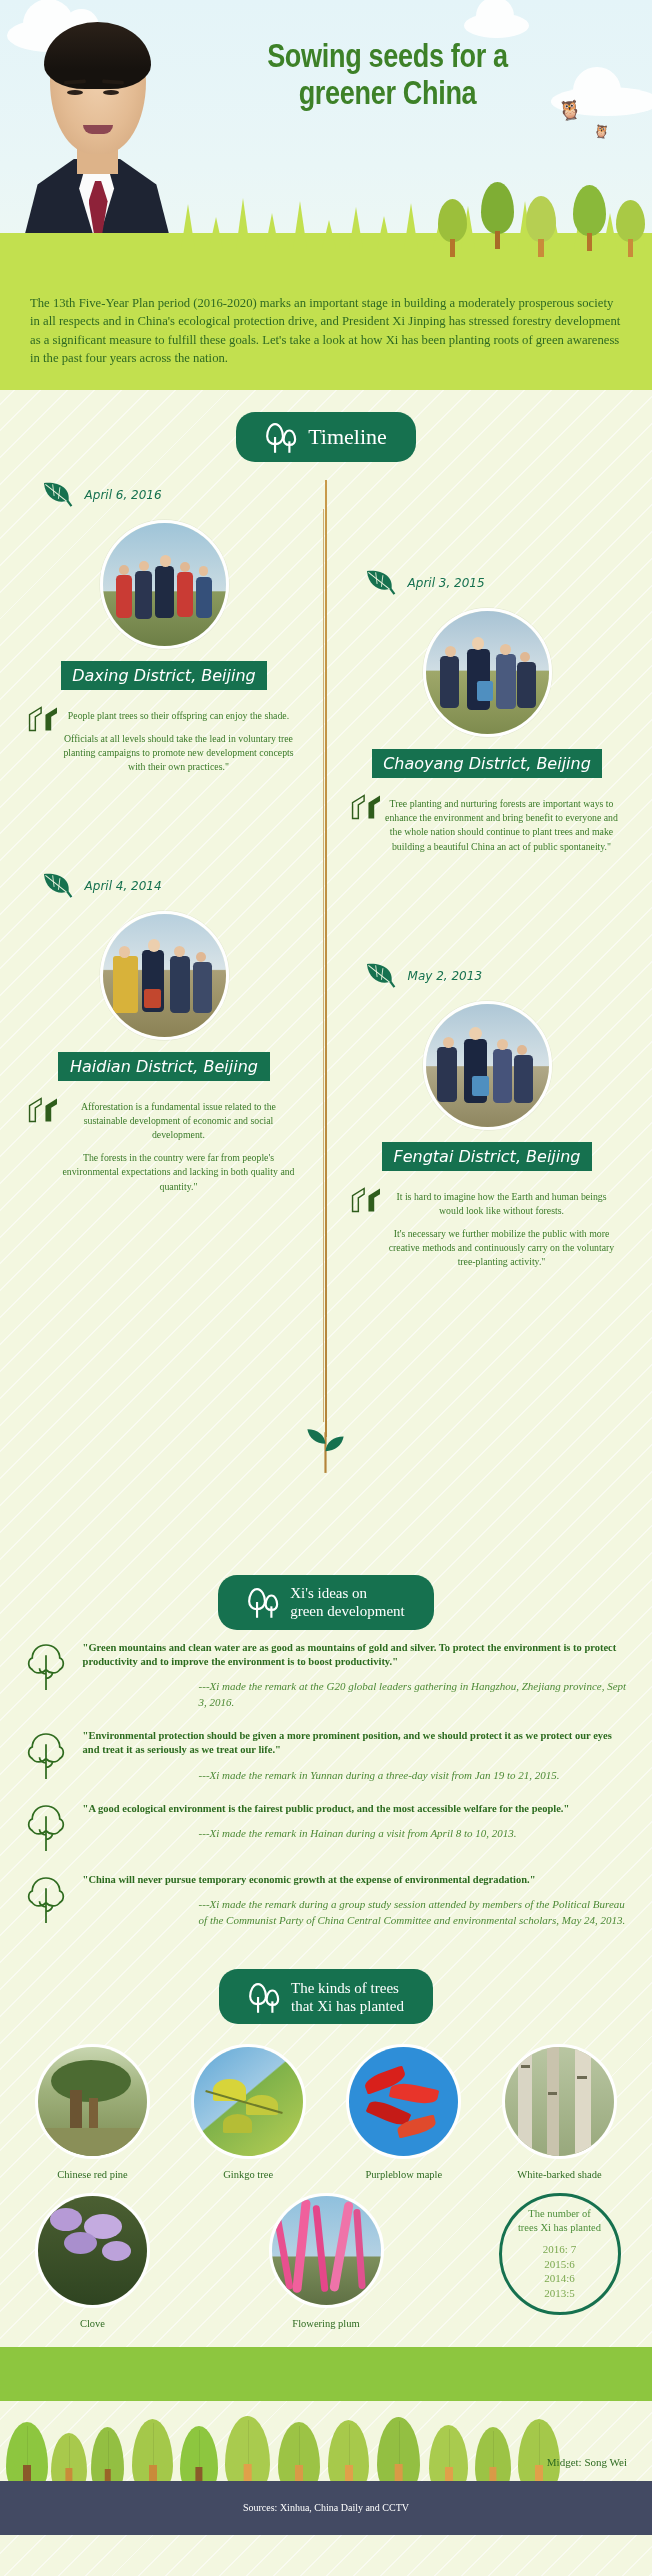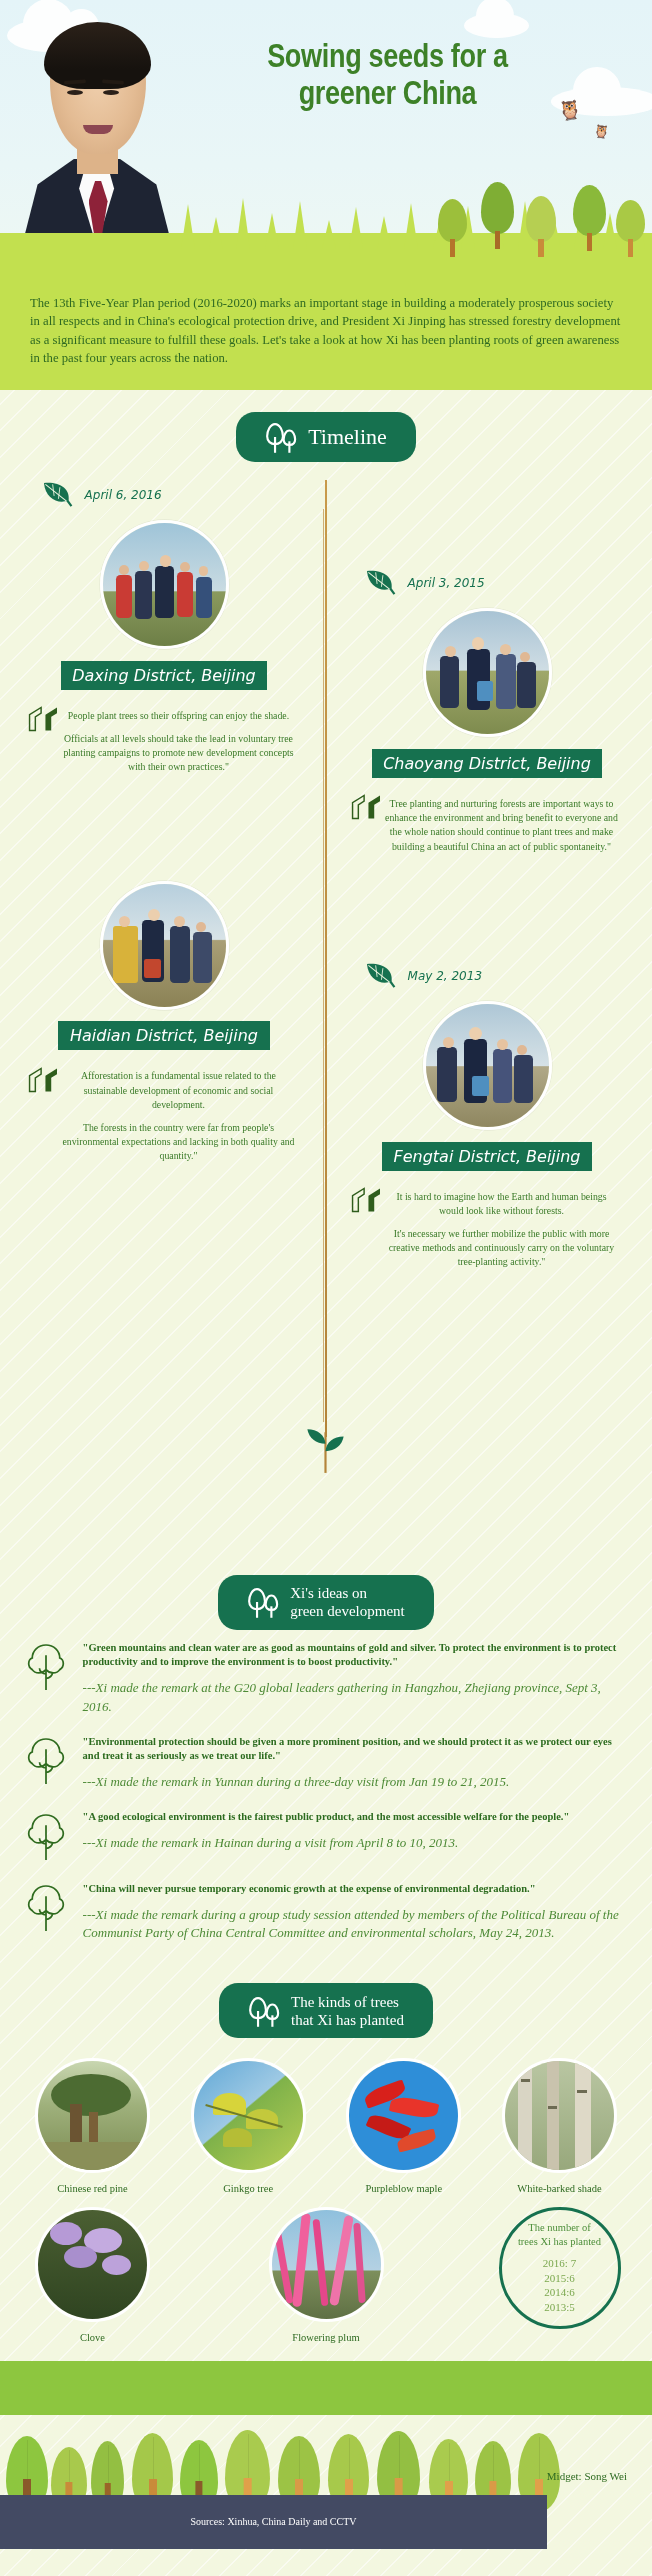--- a/index.html
+++ b/index.html
@@ -160,21 +160,21 @@
   .qmark{position:absolute;left:8.7px;top:-2.9px;width:32px;height:26px;}
   .qtxt{color:#3a7a28;font-size:9.8px;line-height:1.45;text-align:center;}
   .qtxt p{margin:0 0 8.7px 0;}
 
   
   .ideas{margin-top:7.2px;padding:4.3px 25px 0 25px;}
   .idea{display:flex;gap:11.6px;margin-bottom:19px;align-items:flex-start;}
   .idea .ic{flex:0 0 46px;padding-top:1.4px;}
   .idea .bd{flex:1;}
   .idea .q{font-family:"Liberation Serif", serif;font-weight:700;color:#2c6b1f;font-size:10.5px;line-height:1.35;}
-  .idea .src{margin-top:10px;font-style:italic;color:#4d8a36;font-size:13px;line-height:1.4;}
+  .idea .src{margin-top:10px;margin-left:116px;font-style:italic;color:#4d8a36;font-size:11px;line-height:1.4;}
 
   
   .trees{padding:7.2px 25px 0 25px;}
   .trow{display:flex;justify-content:space-between;margin-top:13px;}
   .tcell{width:135px;text-align:center;}
   .tpic{
     width:109px;height:109px;border-radius:50%;margin:0 auto;
     border:3.6px solid #fff;overflow:hidden;position:relative;
   }
   .tlabel{margin-top:10px;color:#2f6b22;font-size:10.5px;}
@@ -200,21 +200,21 @@
   .brand .dl{color:#1d2a4a;}
   .brand .cn{font-size:11px;color:#1d2a4a;margin-left:5.8px;}
   .brand .comcn{font-size:11px;color:#1d2a4a;}
   .ftrees{position:absolute;left:0;top:41px;width:652px;height:109px;}
   .ftree{position:absolute;bottom:0;}
   .ftree .cr{border-radius:50% 50% 46% 46%/60% 60% 40% 40%;position:relative;}
   .ftree .cr:after{content:"";position:absolute;left:50%;top:6%;width:1.1px;height:88%;background:rgba(0,0,0,.07);}
   .ftree .tk{position:absolute;left:50%;transform:translateX(-50%);bottom:0;}
   .editor{position:absolute;right:25px;top:109px;color:#2f6b22;font-size:11px;font-family:"Liberation Serif",serif;}
   .sources{
-    position:absolute;left:0;bottom:0;width:547px;height:54px;background:#434a63;
+    position:absolute;left:0;bottom:0;width:652px;height:54px;background:#434a63;
     color:#fff;font-size:10px;display:flex;align-items:center;justify-content:center;
   }
 </style>
 </head>
 <body>
 
 <div class="page">
 
   <div class="hero">
     <div class="cloud c1"></div>
@@ -385,20 +385,31 @@
             <path d="M24 34 L24 12 L40 2 L40 10 L32 15 L32 34 Z" fill="#2f5d1c"></path>
           </svg>
         </span>
         <div class="qtxt">
           <p>Tree planting and nurturing forests are important ways to enhance the environment and bring benefit to everyone and the whole nation should continue to plant trees and make building a beautiful China an act of public spontaneity."</p>
         </div>
       </div>
     </div>
 
     <div class="ev left" style="top:391px;">
+      <div class="ev-date">
+        <span>
+          <svg width="32" height="27.5" viewBox="0 0 44 38">
+            <path d="M4 4 C26 2 40 12 38 28 C24 34 6 26 4 4 Z" fill="#16714f"></path>
+            <path d="M6 6 L36 30" stroke="#eef6e0" stroke-width="1.4" fill="none"></path>
+            <path d="M16 6 L18 22 M26 10 L24 26" stroke="#eef6e0" stroke-width="1.2" fill="none"></path>
+            <path d="M36 28 L42 36" stroke="#16714f" stroke-width="3" fill="none"></path>
+          </svg>
+        </span>
+        <span class="dt">April 4, 2014</span>
+      </div>
       <div class="ev-photo">
         <div class="p-sky c"></div>
         <div class="p-fig" style="left:10px;top:42px;width:25px;height:57px;background:#d8b23a;border-radius:2.9px;"></div>
         <div class="p-fig" style="left:39px;top:36px;width:22px;height:62px;background:#1e2942;"></div>
         <div class="p-fig" style="left:67px;top:42px;width:20px;height:57px;background:#2d3a56;"></div>
         <div class="p-fig" style="left:90px;top:48px;width:19px;height:51px;background:#3d4a68;"></div>
         <div class="p-fig" style="left:16px;top:32px;width:11.6px;height:11.6px;border-radius:50%;background:#e9c6a3;"></div>
         <div class="p-fig" style="left:45px;top:25px;width:12.3px;height:12.3px;border-radius:50%;background:#eccfae;"></div>
         <div class="p-fig" style="left:71px;top:32px;width:11px;height:11px;border-radius:50%;background:#e6c3a0;"></div>
         <div class="p-fig" style="left:93px;top:38px;width:10px;height:10px;border-radius:50%;background:#e0b894;"></div>

